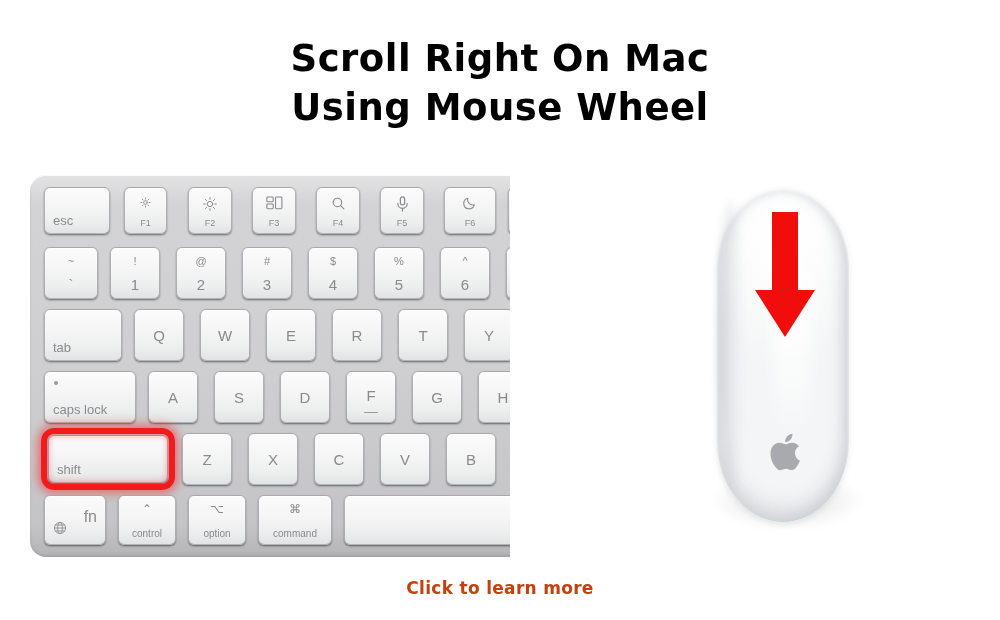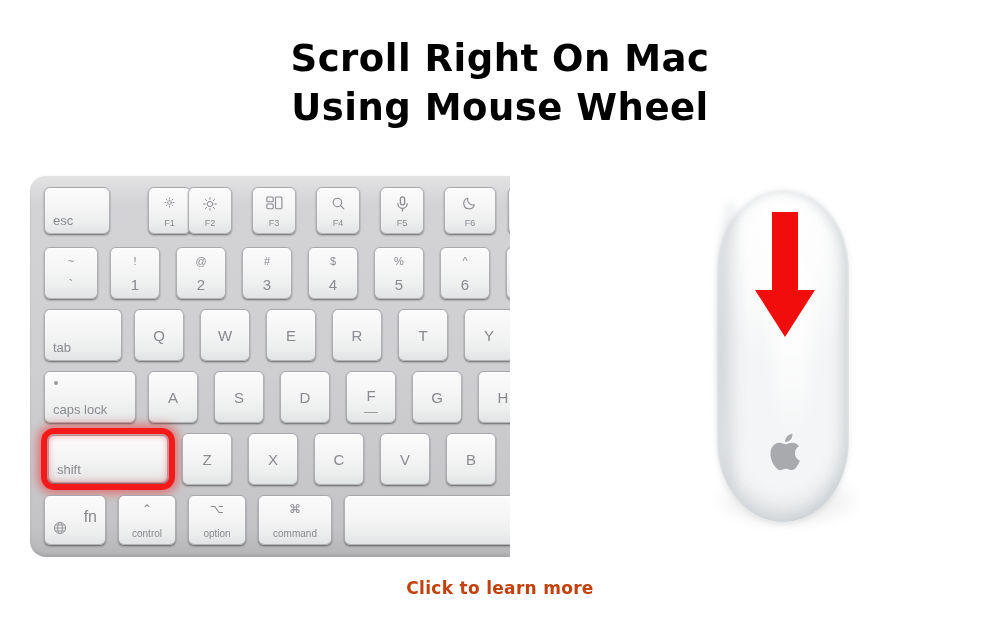--- a/index.html
+++ b/index.html
@@ -267,21 +267,21 @@
   <div class="title-line">Scroll Right On Mac</div>
   <div class="title-line">Using Mouse Wheel</div>
 </div>
 
 <div id="keyboard-figure">
   <div id="keyboard-body">
 
     <div class="key" style="left:14px; top:12px; width:66px; height:47px;">
       <span class="lbl lbl-bl">esc</span>
     </div>
-    <div class="key" style="left:94px; top:12px; width:43px; height:47px;margin-left:24px;">
+    <div class="key" style="left:94px; top:12px; width:43px; height:47px;">
       <span class="lbl lbl-icon">
         <svg width="13" height="13" viewBox="0 0 24 24" fill="none" stroke="#8a8a8f" stroke-width="1.6" stroke-linecap="round">
           <circle cx="12" cy="12" r="3.4"></circle>
           <line x1="12" y1="3.5" x2="12" y2="5.6"></line>
           <line x1="12" y1="18.4" x2="12" y2="20.5"></line>
           <line x1="3.5" y1="12" x2="5.6" y2="12"></line>
           <line x1="18.4" y1="12" x2="20.5" y2="12"></line>
           <line x1="6" y1="6" x2="7.5" y2="7.5"></line>
           <line x1="16.5" y1="16.5" x2="18" y2="18"></line>
           <line x1="18" y1="6" x2="16.5" y2="7.5"></line>

